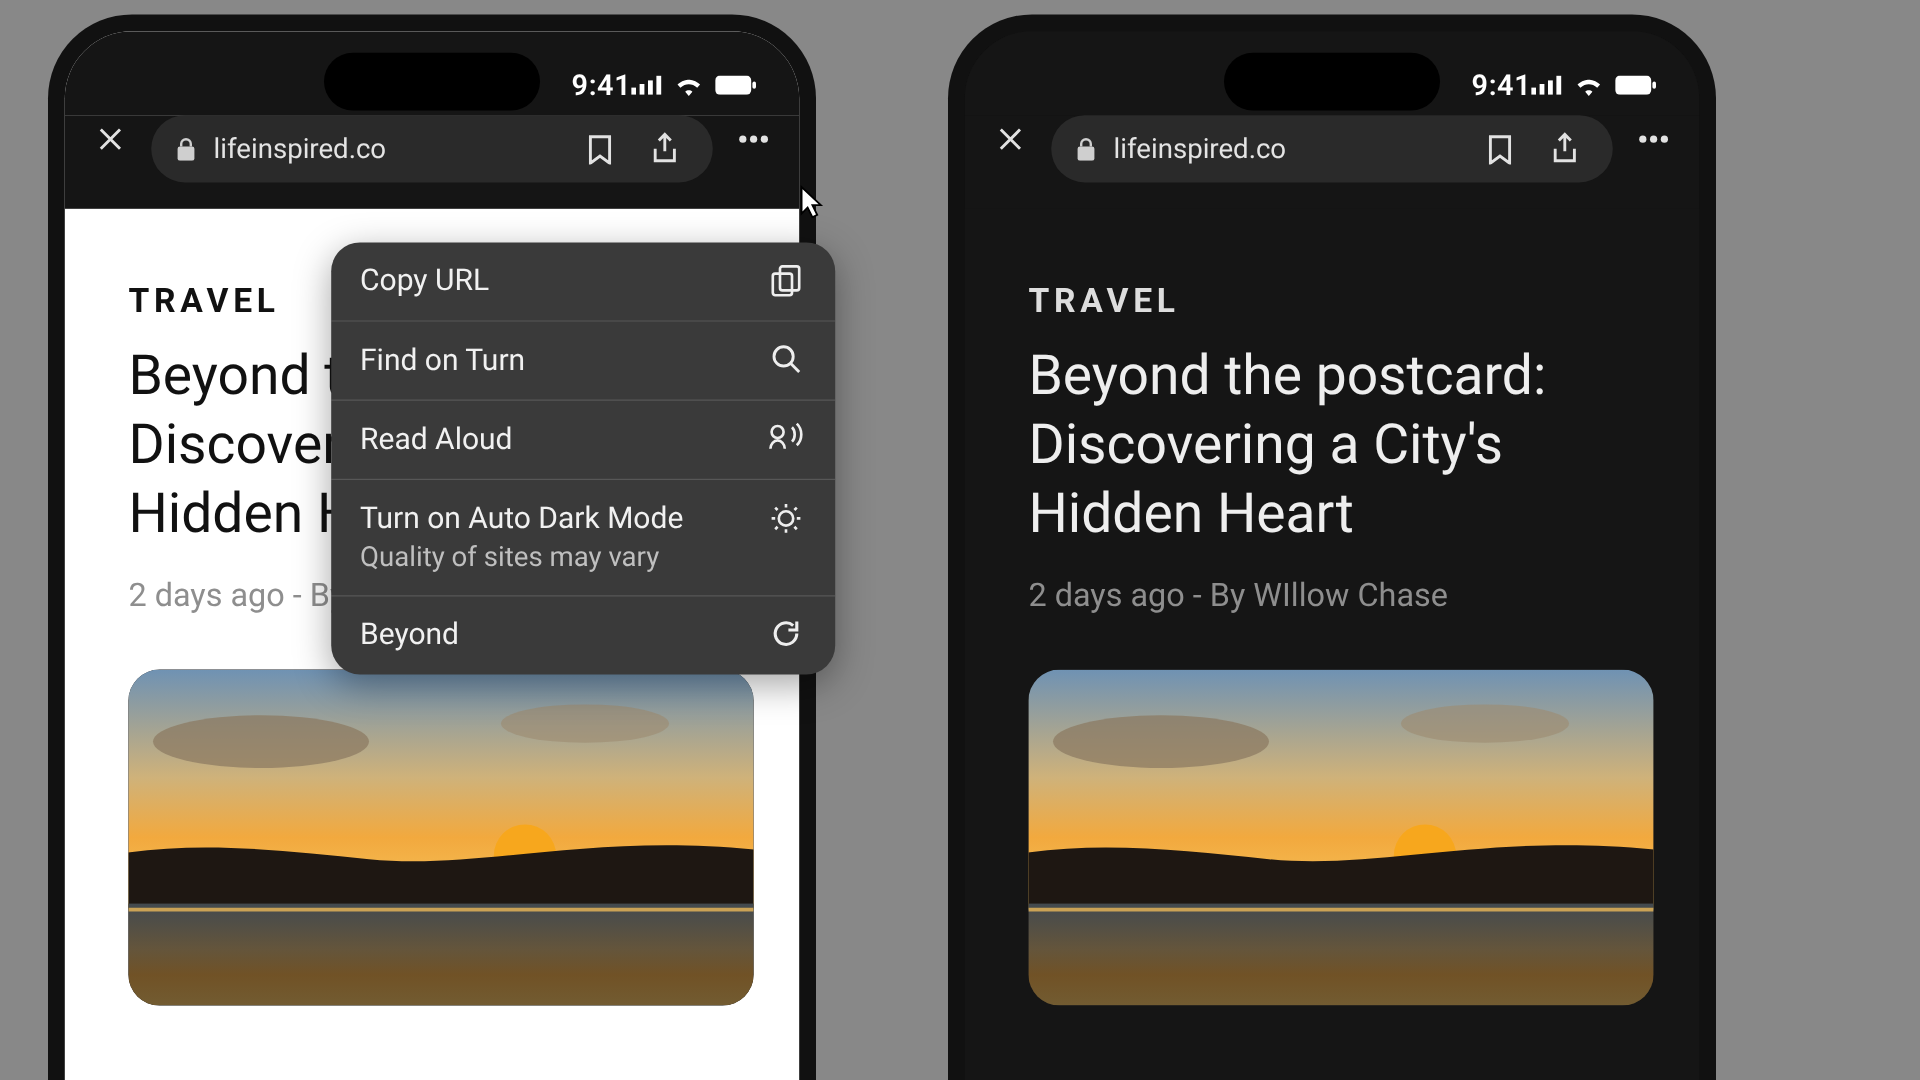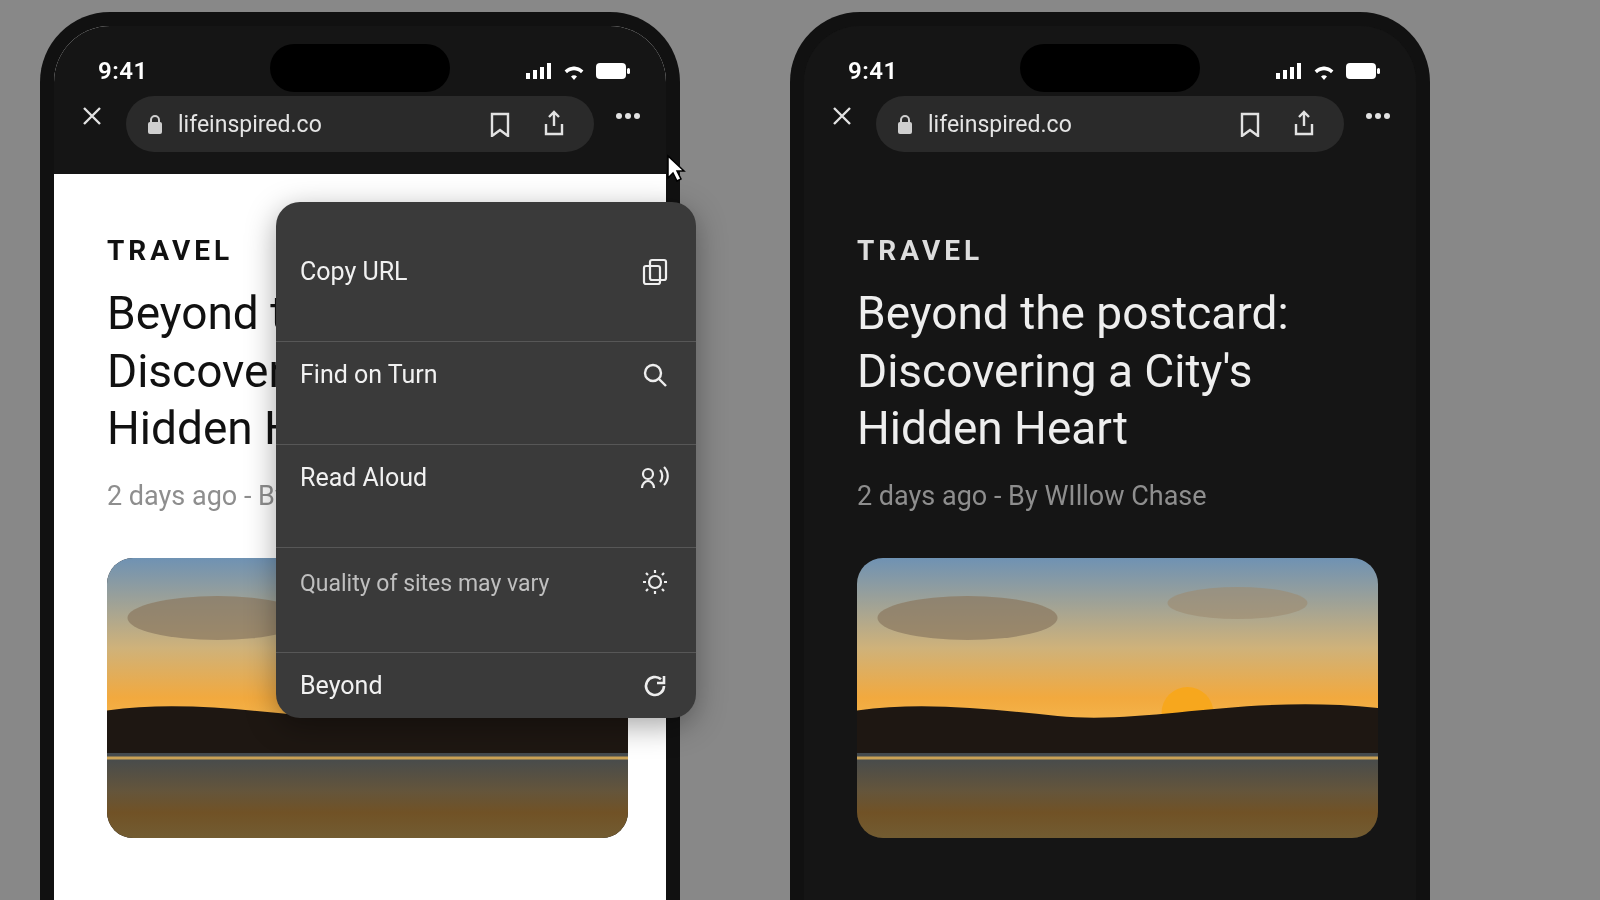--- a/index.html
+++ b/index.html
@@ -40,21 +40,21 @@
     height: 48px;
     background: #000;
     border-radius: 30px;
     z-index: 30;
   }
   .statusbar {
     height: 70px;
     background: #151515;
     display: flex;
     align-items: center;
-    justify-content: space-between;
+    justify-content: flex-end;
     padding: 20px 36px 0 44px;
     color: #fff;
   }
   .time { font-size: 24px; font-weight: 600; letter-spacing: 0.5px; }
   .status-icons { display: flex; align-items: center; gap: 10px; }
   .status-icons svg { display: block; }
 
   .toolbar {
     height: 78px;
     background: #151515;
@@ -119,24 +119,22 @@
     width: 420px;
     background: #3a3a3a;
     border-radius: 24px;
     color: #f1f1f1;
     overflow: hidden;
     z-index: 20;
     box-shadow: 0 8px 30px rgba(0,0,0,0.35);
   }
   .menu-item {
     display: flex;
-    align-items: center;
     padding: 18px 24px;
     gap: 4px;
-    margin-top: 37px;
   }
   .menu-item + .menu-item { border-top: 1px solid rgba(255,255,255,0.15); }
   .menu-text { flex: 1; }
   .menu-label { font-size: 25px; font-weight: 400; }
   .menu-sub { font-size: 23px; color: #bfbfbf; margin-top: 4px; }
   .menu-icon { width: 34px; display: flex; justify-content: center; }
 
   .cursor {
     position: absolute;
     top: 142px; left: 626px;
@@ -272,20 +270,21 @@
       <div class="menu-icon">
         <svg width="30" height="24" viewBox="0 0 30 24" fill="none" stroke="#eee" stroke-width="2.2">
             <circle cx="8" cy="8" r="5"></circle>
             <path d="M2 22c0-4 3-7 6-7s6 3 6 7"></path>
             <path d="M20 4c3 3 3 9 0 12M24 1c5 5 5 13 0 18"></path>
           </svg>
       </div>
     </div>
     <div class="menu-item">
       <div class="menu-text">
+        <div class="menu-label">Turn on Auto Dark Mode</div>
         <div class="menu-sub">Quality of sites may vary</div>
       </div>
       <div class="menu-icon">
         <svg width="28" height="28" viewBox="0 0 28 28" fill="none" stroke="#eee" stroke-width="2.2">
             <circle cx="14" cy="14" r="6"></circle>
             <path d="M14 2v3M14 23v3M2 14h3M23 14h3M5 5l2 2M21 21l2 2M23 5l-2 2M7 21l-2 2"></path>
           </svg>
       </div>
     </div>
     <div class="menu-item">

